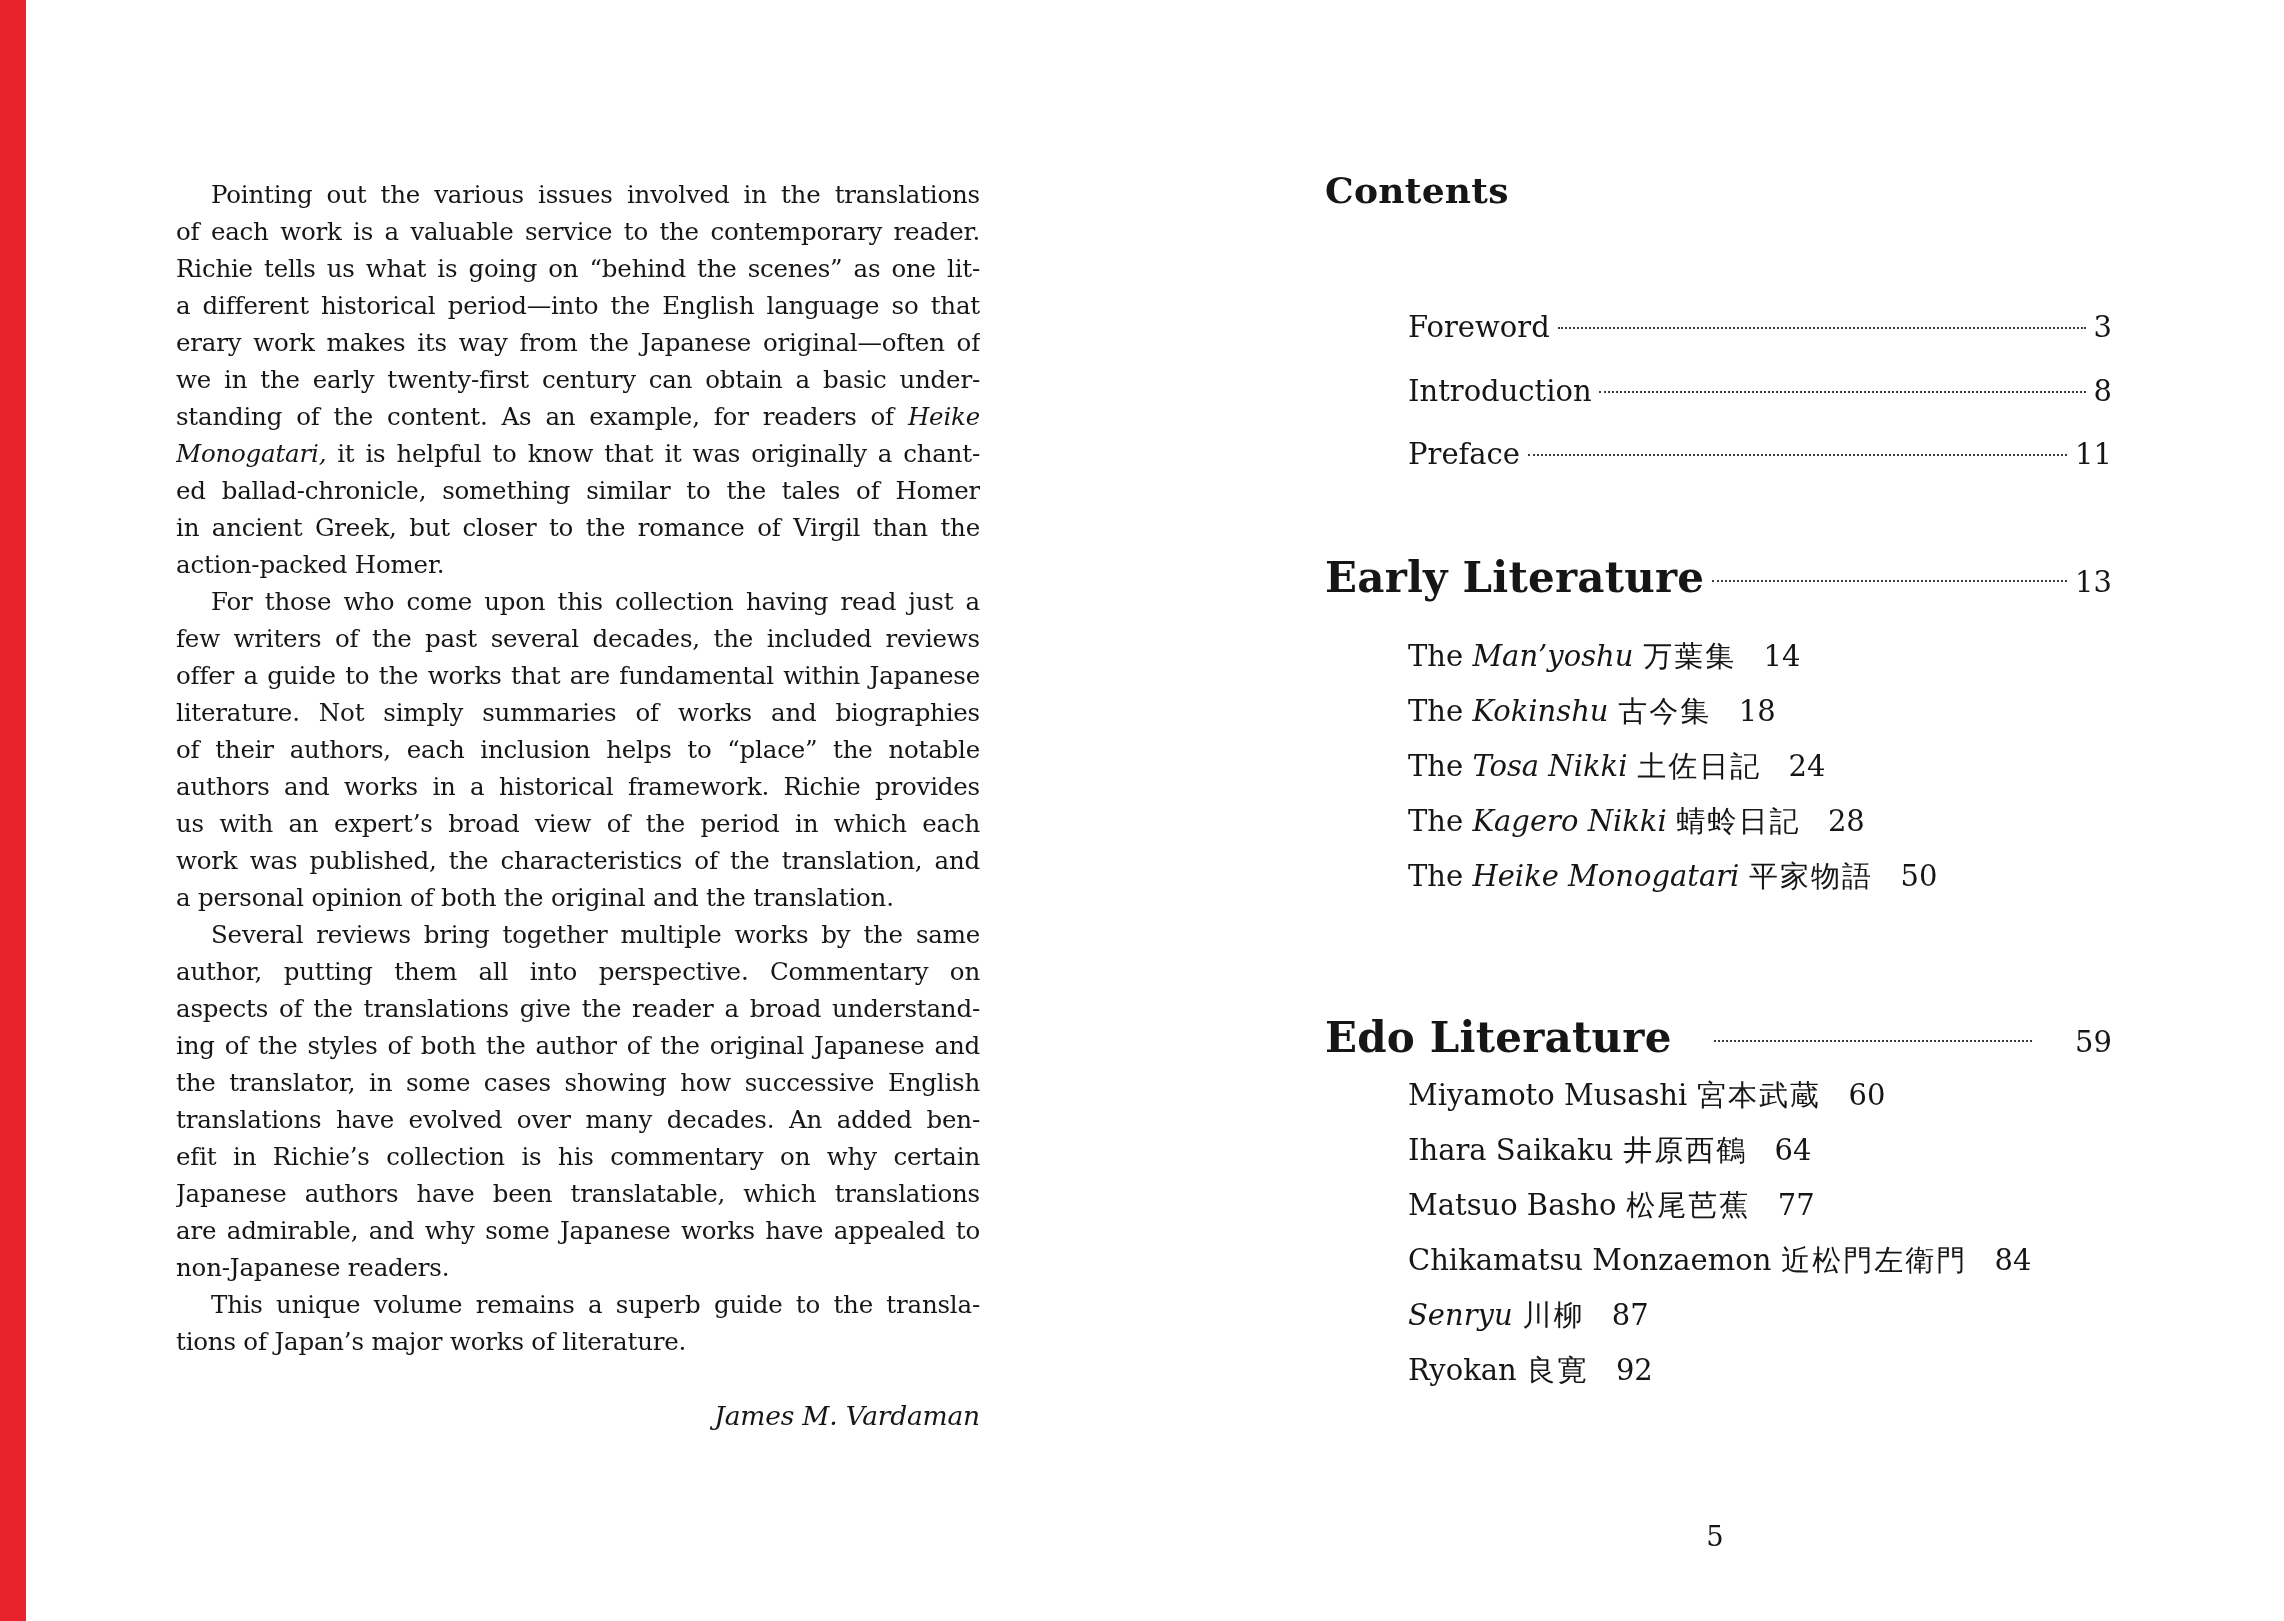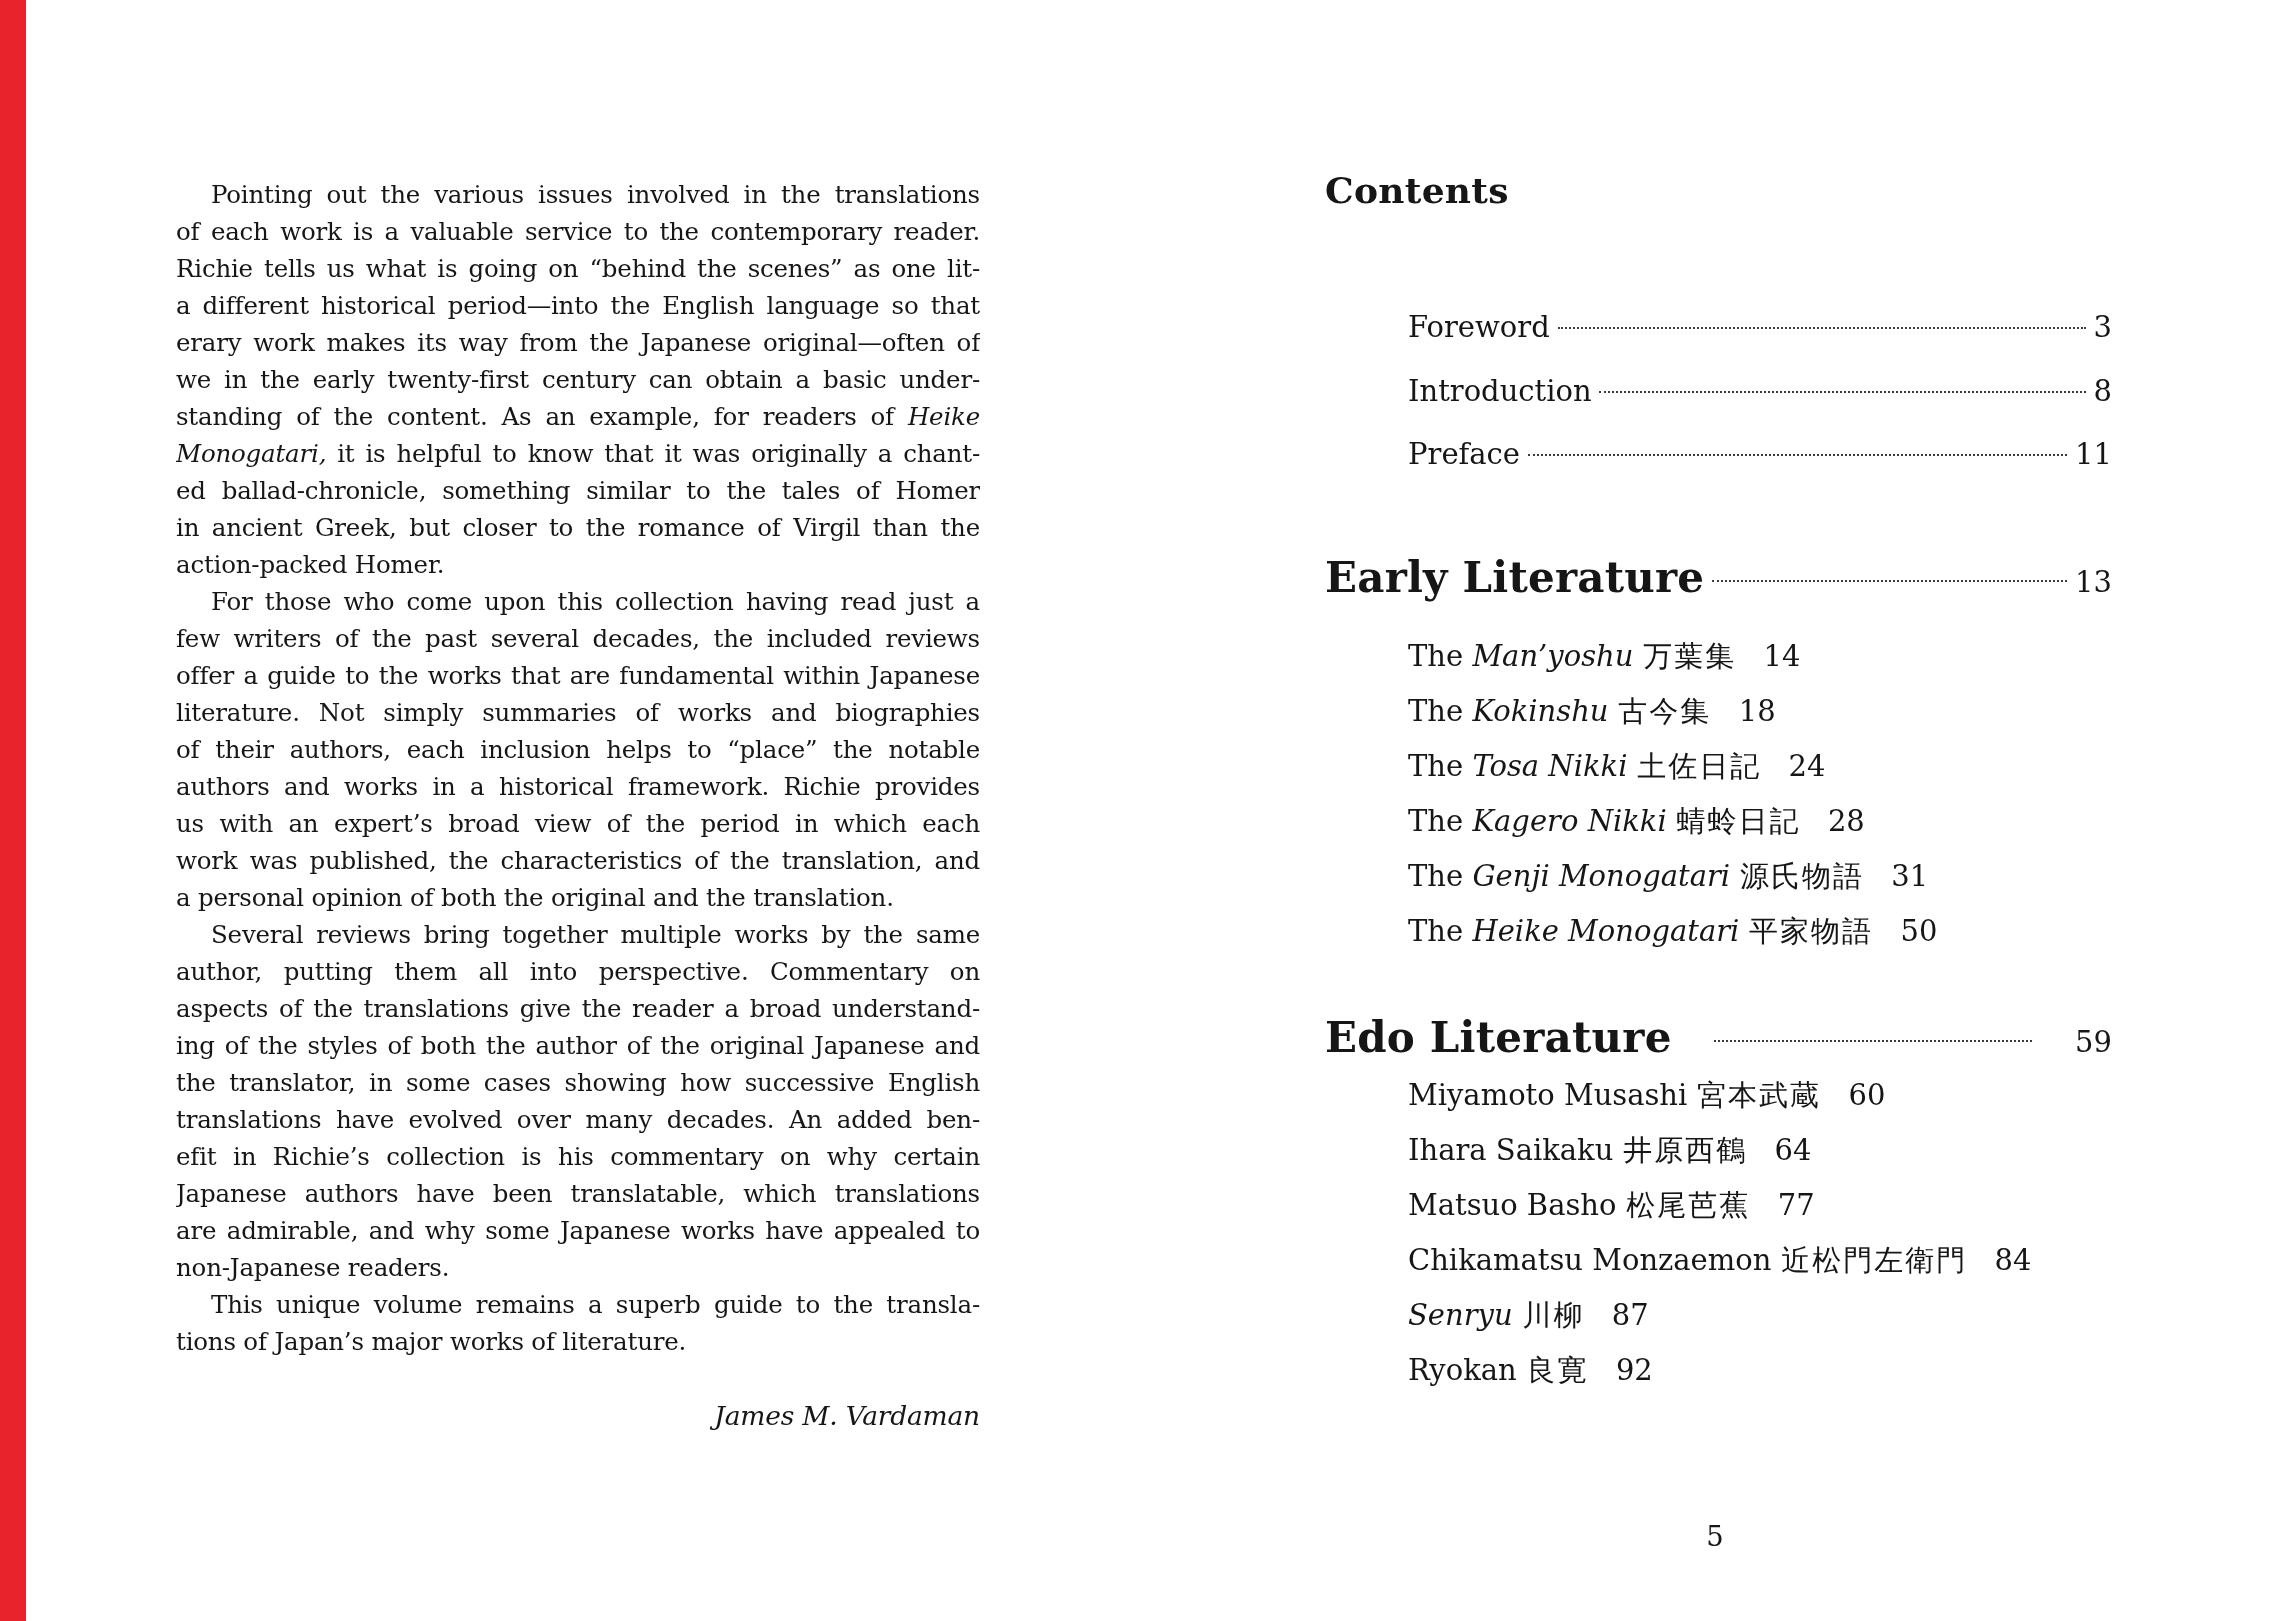--- a/index.html
+++ b/index.html
@@ -172,21 +172,20 @@
   <div class="section-header" id="early-header">
       <span class="sec-title">Early Literature</span>
       <span class="leader"></span>
       <span class="toc-page">13</span>
     </div>
   <div class="entries" id="early-entries">
       <div class="entry"><span class="rom">The </span><span class="ital">Man’yoshu</span><span class="kanji">万葉集</span><span class="num">14</span></div>
       <div class="entry"><span class="rom">The </span><span class="ital">Kokinshu</span><span class="kanji">古今集</span><span class="num">18</span></div>
       <div class="entry"><span class="rom">The </span><span class="ital">Tosa Nikki</span><span class="kanji">土佐日記</span><span class="num">24</span></div>
       <div class="entry"><span class="rom">The </span><span class="ital">Kagero Nikki</span><span class="kanji">蜻蛉日記</span><span class="num">28</span></div>
-      <div class="entry"><span class="rom">The </span><span class="ital">Genji Monogatari</span><span class="kanji">源氏物語</span><span class="num">31</span></div>
       <div class="entry"><span class="rom">The </span><span class="ital">Heike Monogatari</span><span class="kanji">平家物語</span><span class="num">50</span></div>
     </div>
 
   <div class="section-header" id="edo-header">
       <span class="sec-title">Edo Literature</span>
       <span class="leader"></span>
       <span class="toc-page">59</span>
     </div>
   <div class="entries" id="edo-entries">
       <div class="entry"><span class="rom">Miyamoto Musashi</span><span class="kanji">宮本武蔵</span><span class="num">60</span></div>

